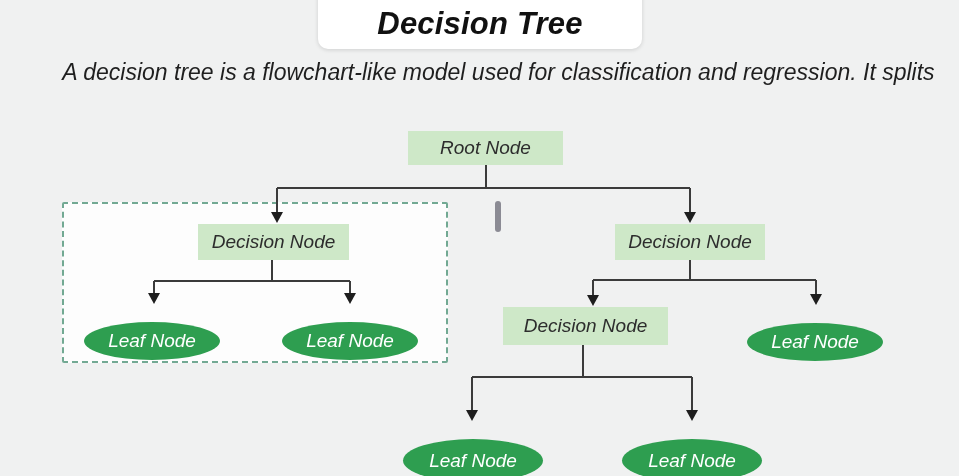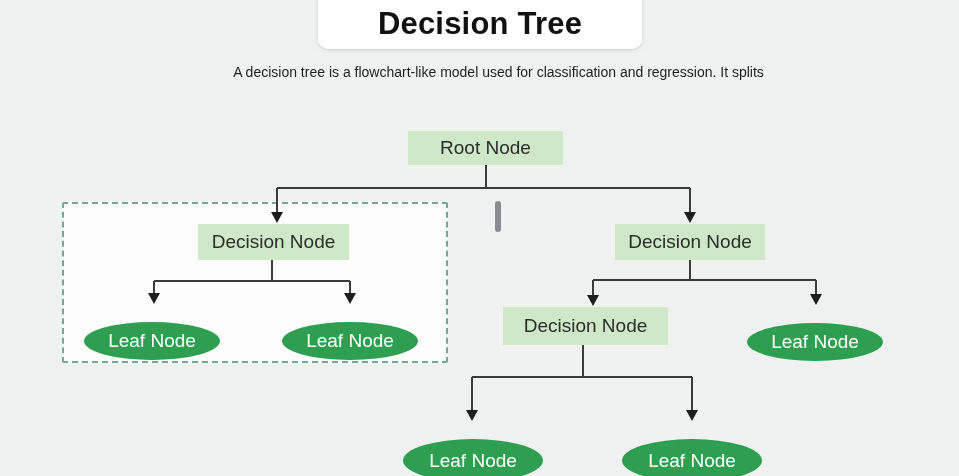--- a/index.html
+++ b/index.html
@@ -12,37 +12,37 @@
     --arrowhead:#1e1e1e;
     --dashed-border:#72a993;
     --dashed-fill:#fdfdfd;
     --cursor-bar:#8b8b94;
     --title-text:#111111;
     --body-text:#1f1f1f;
   }
   *{margin:0;padding:0;box-sizing:border-box;}
   html,body{width:959px;height:476px;overflow:hidden;}
   body{font-family:"Liberation Sans",sans-serif;background:var(--background);}
-  .stage{position:relative;width:959px;height:476px;background:var(--background);overflow:hidden;}
+  .stage{position:relative;width:959px;height:476px;background:var(--background);overflow:hidden;font-style:italic;}
 
   .title-card{
     position:absolute;left:318px;top:-14px;width:324px;height:63px;
     background:#ffffff;border-radius:10px;
     box-shadow:0 1px 4px rgba(0,0,0,.14);
     display:flex;align-items:flex-end;justify-content:center;
     padding-bottom:7px;
   }
   .title-card h1{
     font-size:31px;font-weight:bold;color:var(--title-text);
     letter-spacing:0.2px;
   }
 
   .desc{
     position:absolute;left:0;top:60px;width:959px;
-    text-align:center;font-size:14px;line-height:24px;color:var(--body-text);padding-left:38px;
+    text-align:center;font-size:23px;line-height:24px;color:var(--body-text);padding-left:38px;
   }
   .desc span{display:block;}
 
   .dashed-box{
     position:absolute;left:62px;top:202px;width:386px;height:161px;
     border:2px dashed var(--dashed-border);
     background:var(--dashed-fill);
     border-radius:2px;
   }
 

